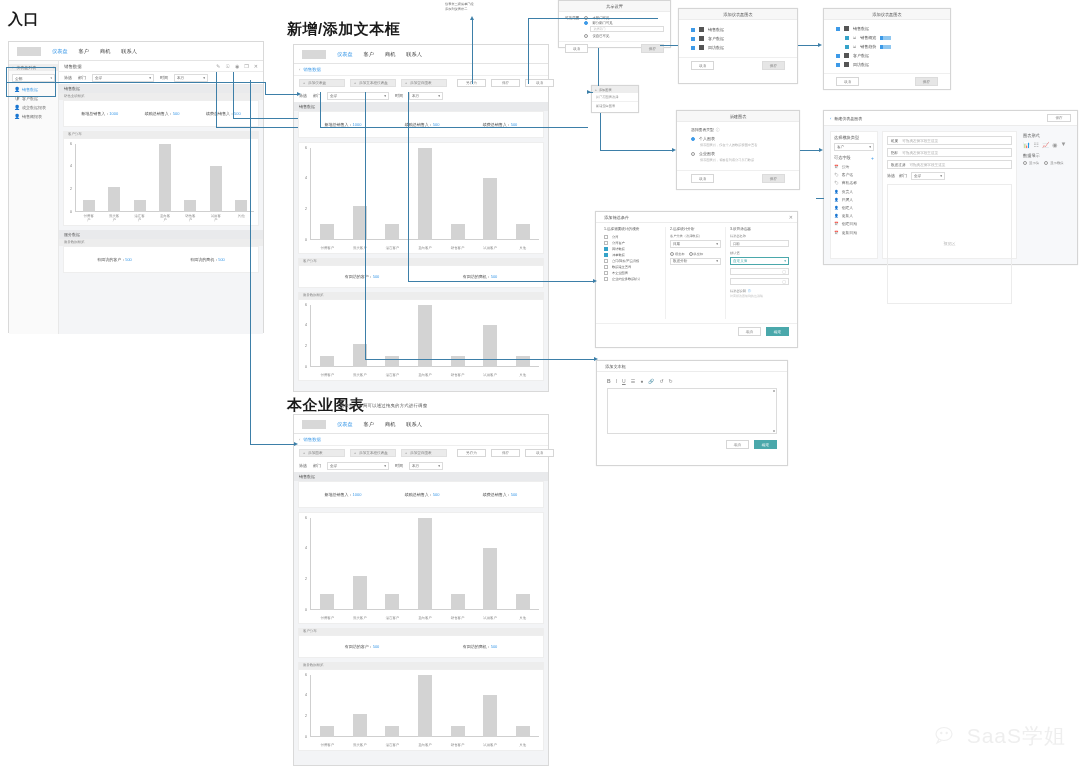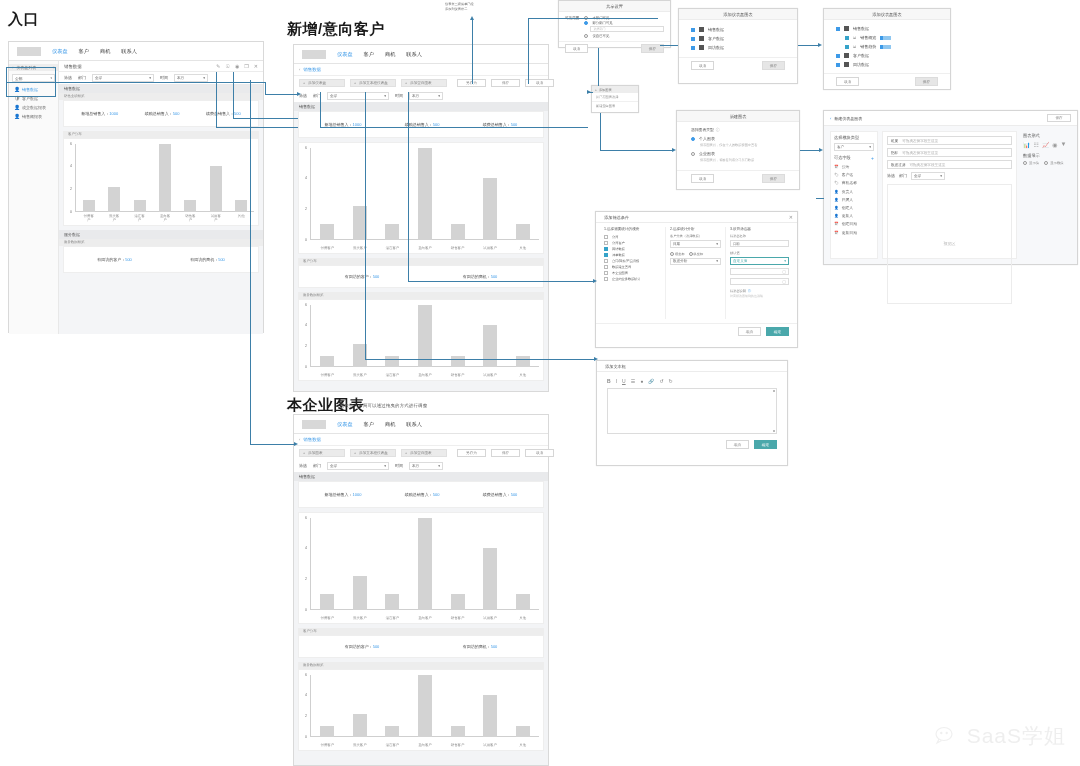--- a/index.html
+++ b/index.html
@@ -145,21 +145,21 @@
   .cb-icons { display:flex; gap:3px; font-size:6px; color:#9a9a9a; margin-bottom:5px; }
   .cb-preview { border:1px solid #ececec; height:120px; display:flex;
                 align-items:center; justify-content:center;
                 font-size:4px; color:#bbb; }
 </style>
 </head>
 <body>
 
 <div class="abs sec-title" style="left:8px; top:10px;">入口</div>
 
-<div class="abs sec-title" style="left:287px; top:20px;">新增/意向客户</div>
+<div class="abs sec-title" style="left:287px; top:20px;">新增/添加文本框</div>
 
 <div class="abs sec-title" style="left:287px; top:396px;">本企业图表</div>
 <div class="abs sec-note" style="left:340px; top:403px; width:100px;">图表位置布局可以通过拖曳的方式进行调整</div>
 
 <div class="abs" style="left:445px; top:2px; width:60px; font-size:3.2px; color:#666; line-height:1.5; white-space:pre-line;">仪表盘三级菜单已经
 添加到仪表盘二</div>
 
 <div class="abs win win-bg" style="left:8px; top:41px; width:256px; height:292px;">
   <div class="navbar">
     <div class="logo"></div>

